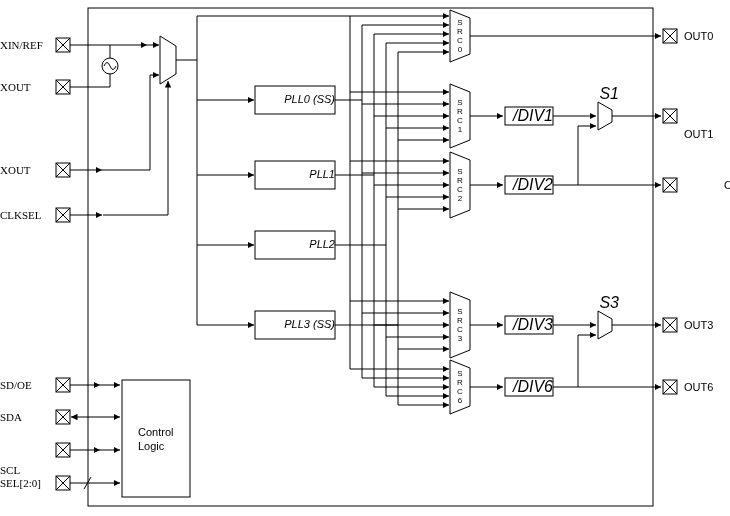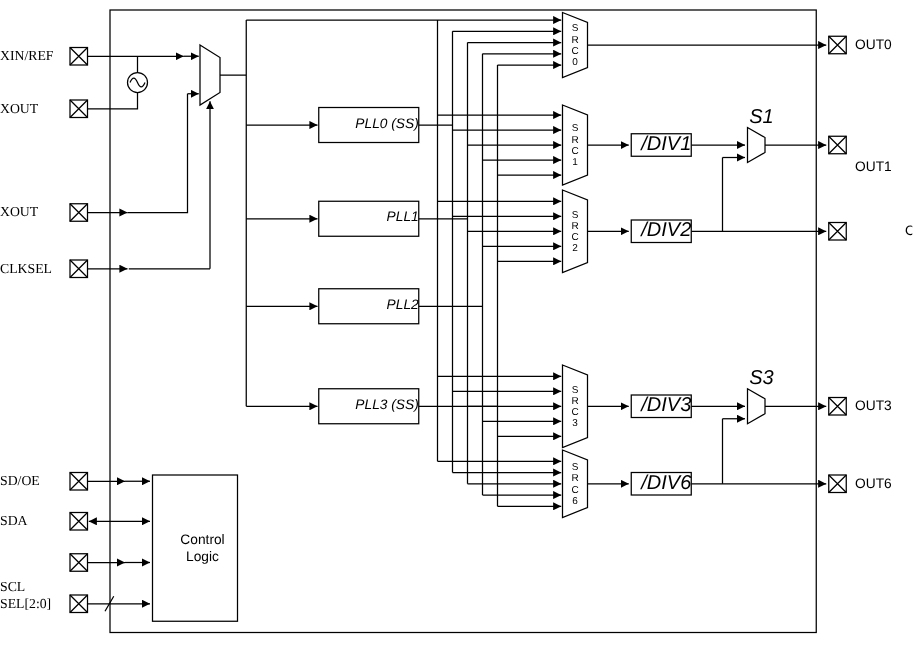--- a/index.html
+++ b/index.html
@@ -7,21 +7,21 @@
   body{font-family:"Liberation Sans",sans-serif;color:#000;}
   .stage{position:relative;width:730px;height:516px;background:#fff;overflow:hidden;}
   .stage svg{position:absolute;left:0;top:0;}
   .lbl{position:absolute;font-size:11px;line-height:13px;white-space:nowrap;color:#000;text-align:center;}
   .lbl.r{text-align:left;font-family:Liberation Serif, serif;}
   .lbl.c{text-align:right;font-style:italic;}
   .lbl.sm{font-size:16px;line-height:12px;}
   .vlabel{position:absolute;width:12px;font-size:8px;color:#000;}
   .vlabel .vchar{display:block;text-align:center;line-height:9px;}
   .ctrl{position:absolute;left:122px;top:380px;width:80px;height:117px;
-        display:flex;align-items:center;justify-content:center;text-align:center;
+        display:flex;align-items:center;justify-content:center;text-align:left;
         font-size:11px;line-height:14px;padding:0 16px;}
 </style>
 </head>
 <body>
 
 <div class="stage">
 
 <svg width="730" height="516" viewBox="0 0 730 516">
   <defs>
     <marker id="arr" viewBox="0 0 10 10" refX="10" refY="5" markerWidth="6.5" markerHeight="6.5" orient="auto-start-reverse">

